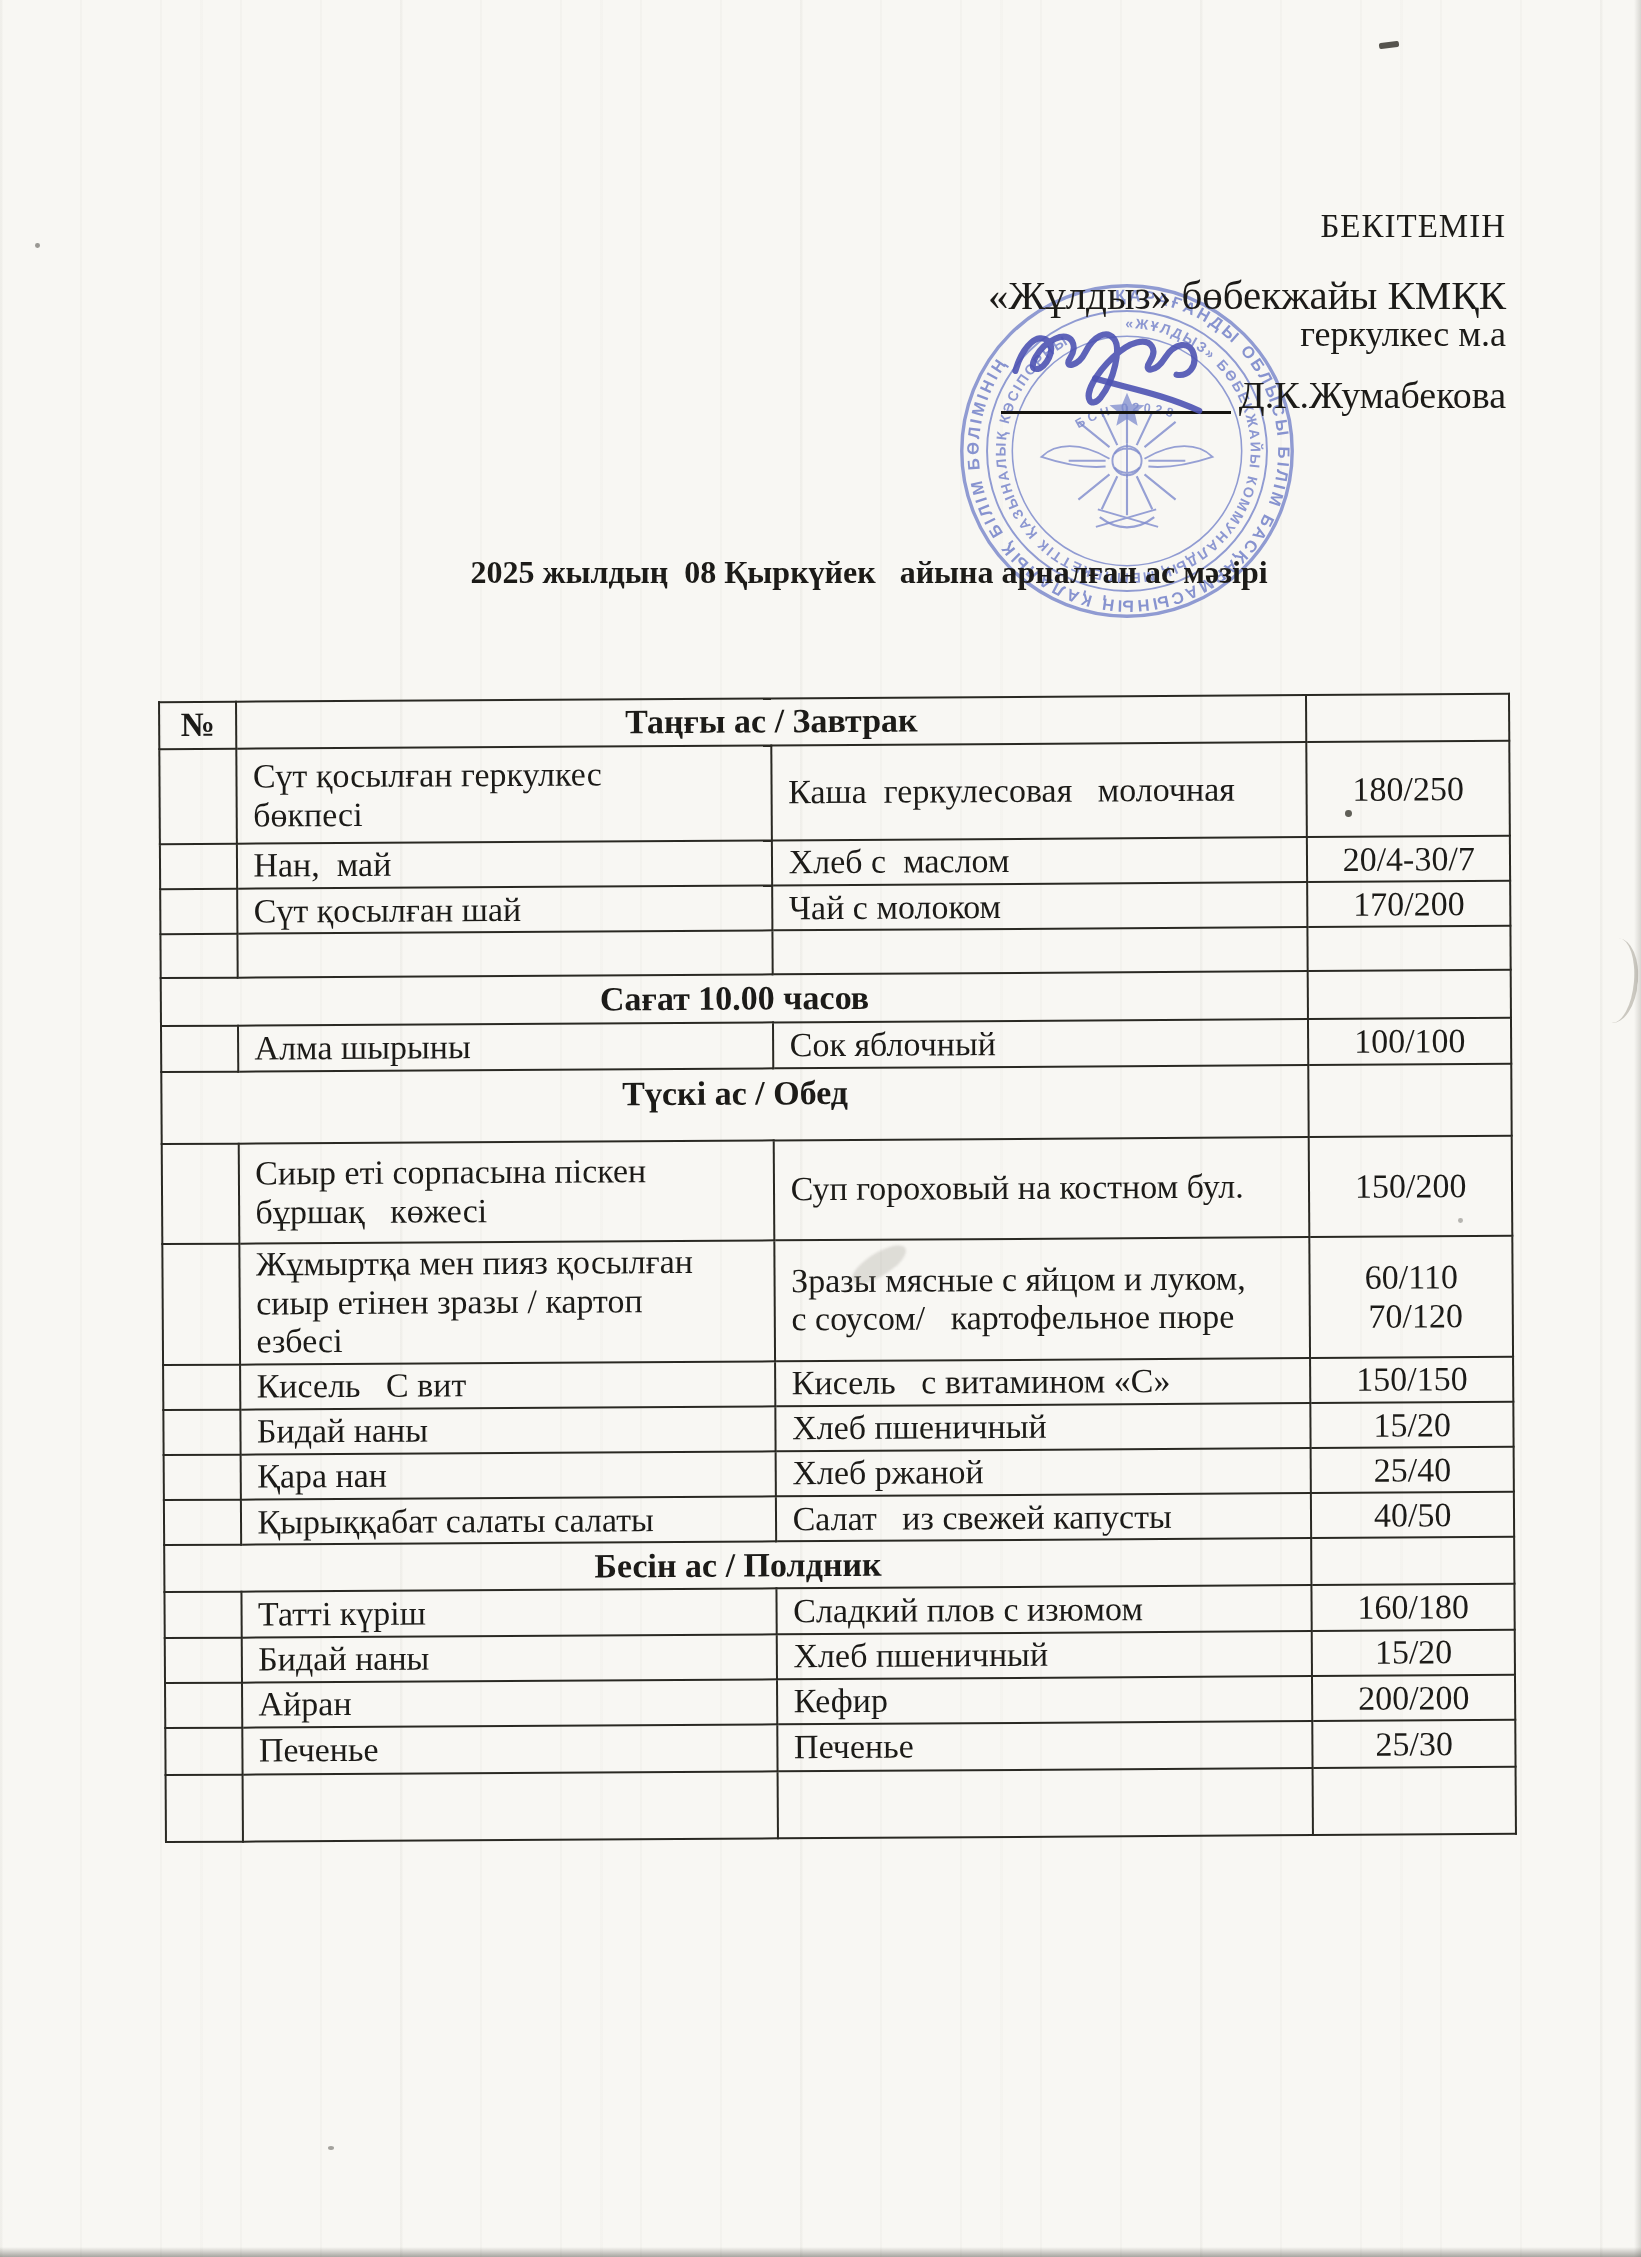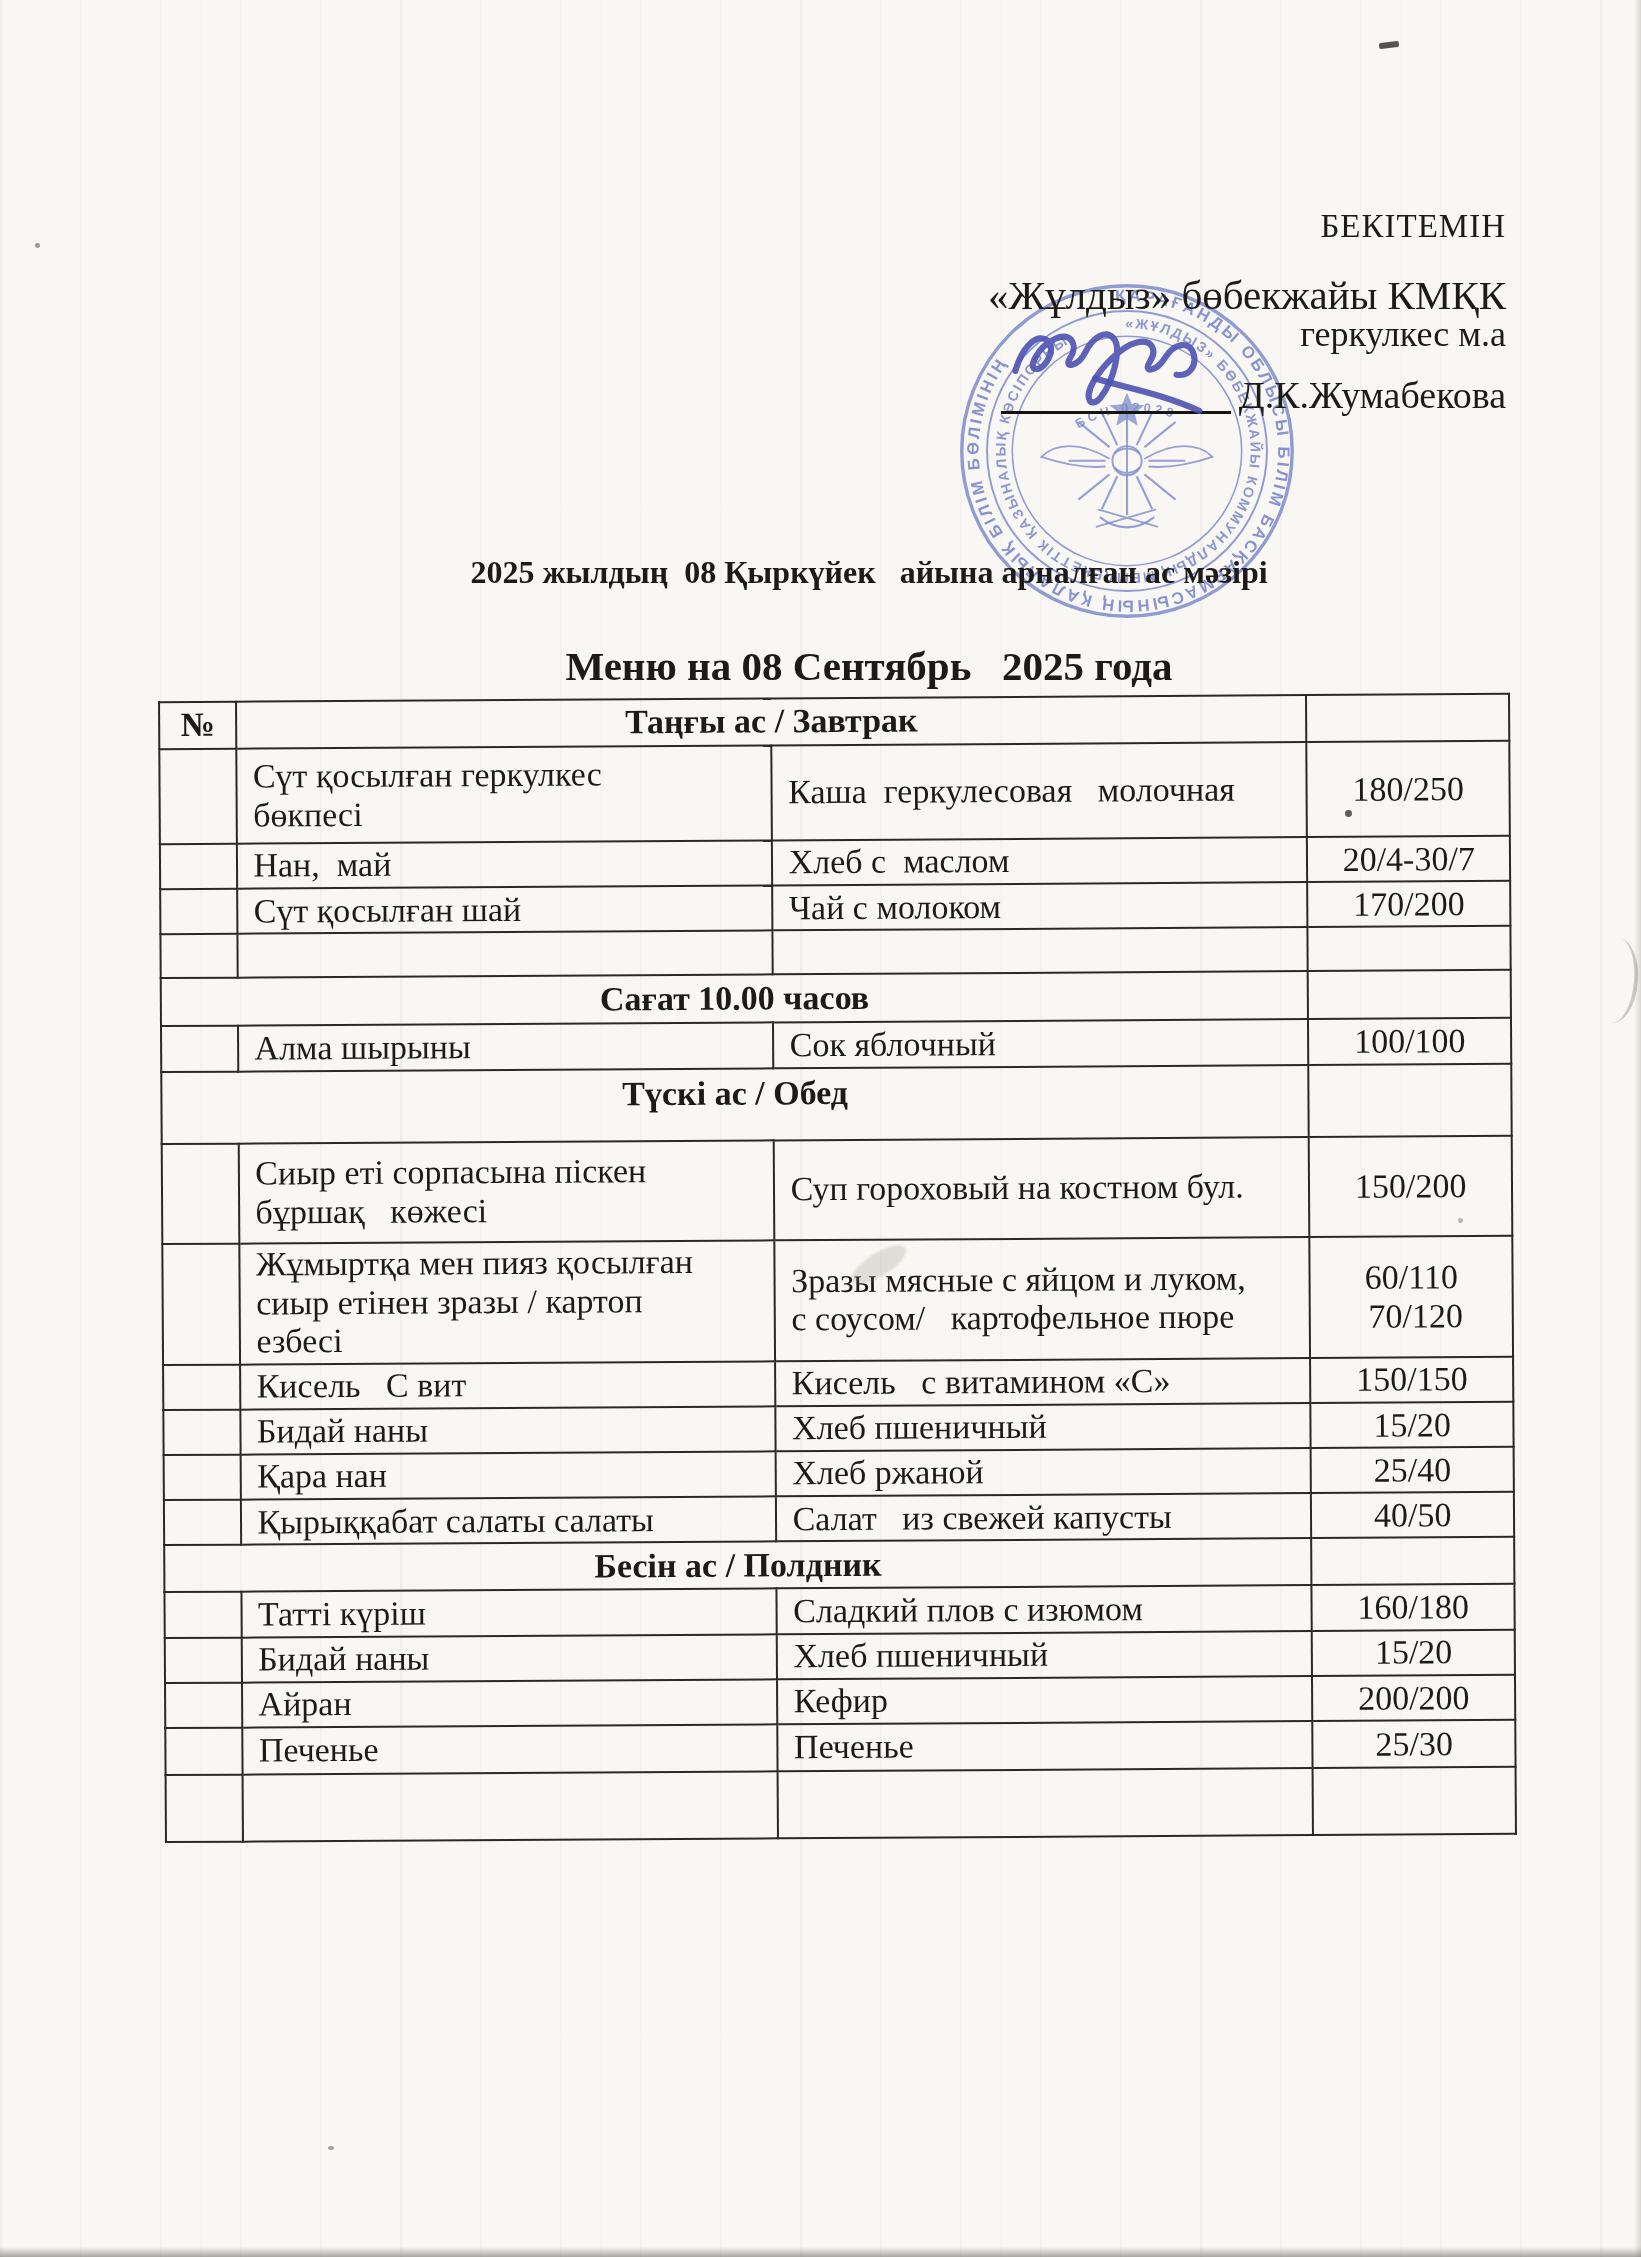--- a/index.html
+++ b/index.html
@@ -128,21 +128,20 @@
             <path d="M96,86 C130,96 166,102 206,120"></path>
           </g>
         </svg>
       </span>
       <span>Д.К.Жумабекова</span>
     </div>
   </div>
 
   <div class="title">
     <div class="t1">2025 жылдың  08 Қыркүйек   айына арналған ас мәзірі</div>
-    <div class="t2">Меню на 08 Сентябрь   2025 года</div>
   </div>
 
   <table class="menu">
     <tbody id="menu-body">
         <tr style="height: 47px;">
           <td class="c-no head-no">№</td>
           <td class="head-title" colspan="2">Таңғы ас / Завтрак</td>
           <td class="c-p"></td>
         </tr>
         <tr style="height: 95px;">

